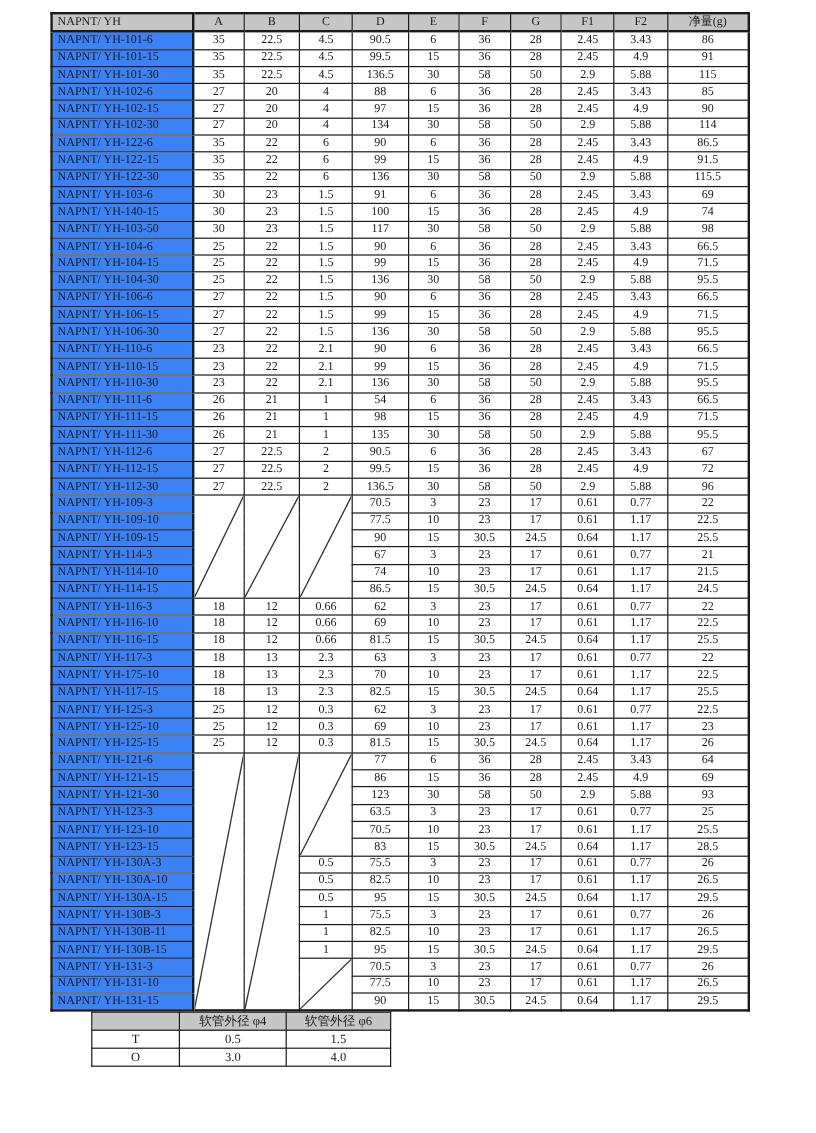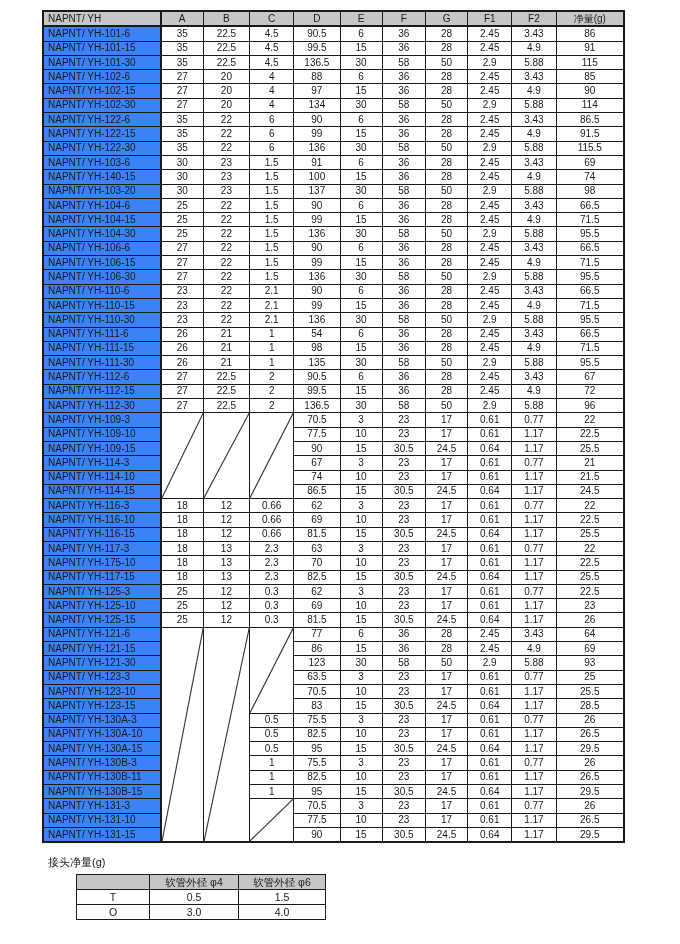--- a/index.html
+++ b/index.html
@@ -12,20 +12,21 @@
   .page {
     width: 680px;
     height: 944px;
     box-sizing: border-box;
     padding: 10px 0 0 42px;
     background: #ffffff;
   }
   table {
     border-collapse: collapse;
     table-layout: fixed;
+    font-family: Liberation Serif, serif;
   }
   .main {
     width: 583px;
     border: 2px solid #1a1a1a;
   }
   .main th, .main td {
     border: 1px solid #1a1a1a;
     height: 13.3px;
     line-height: 12px;
     font-size: 10px;
@@ -250,25 +251,25 @@
           <td class="c3">1.5</td>
           <td class="c4">100</td>
           <td class="c5">15</td>
           <td class="c6">36</td>
           <td class="c7">28</td>
           <td class="c8">2.45</td>
           <td class="c9">4.9</td>
           <td class="c10">74</td>
         </tr>
         <tr>
-          <td class="name c0">NAPNT/ YH-103-20</td>
+          <td class="name c0">NAPNT/ YH-103-50</td>
           <td class="c1">30</td>
           <td class="c2">23</td>
           <td class="c3">1.5</td>
-          <td class="c4">137</td>
+          <td class="c4">117</td>
           <td class="c5">30</td>
           <td class="c6">58</td>
           <td class="c7">50</td>
           <td class="c8">2.9</td>
           <td class="c9">5.88</td>
           <td class="c10">98</td>
         </tr>
         <tr>
           <td class="name c0">NAPNT/ YH-104-6</td>
           <td class="c1">25</td>
@@ -829,21 +830,20 @@
           <td class="c6">30.5</td>
           <td class="c7">24.5</td>
           <td class="c8">0.64</td>
           <td class="c9">1.17</td>
           <td class="c10">29.5</td>
         </tr>
       </tbody>
   </table>
 
 
-  <p class="sub-title">接头净量(g)</p>
 
   <table class="fitting">
     <thead>
       <tr id="fit-head">
           <th class="fc0"></th>
           <th class="fc1">软管外径 φ4</th>
           <th class="fc2">软管外径 φ6</th>
         </tr>
     </thead>
     <tbody id="fit-body">

